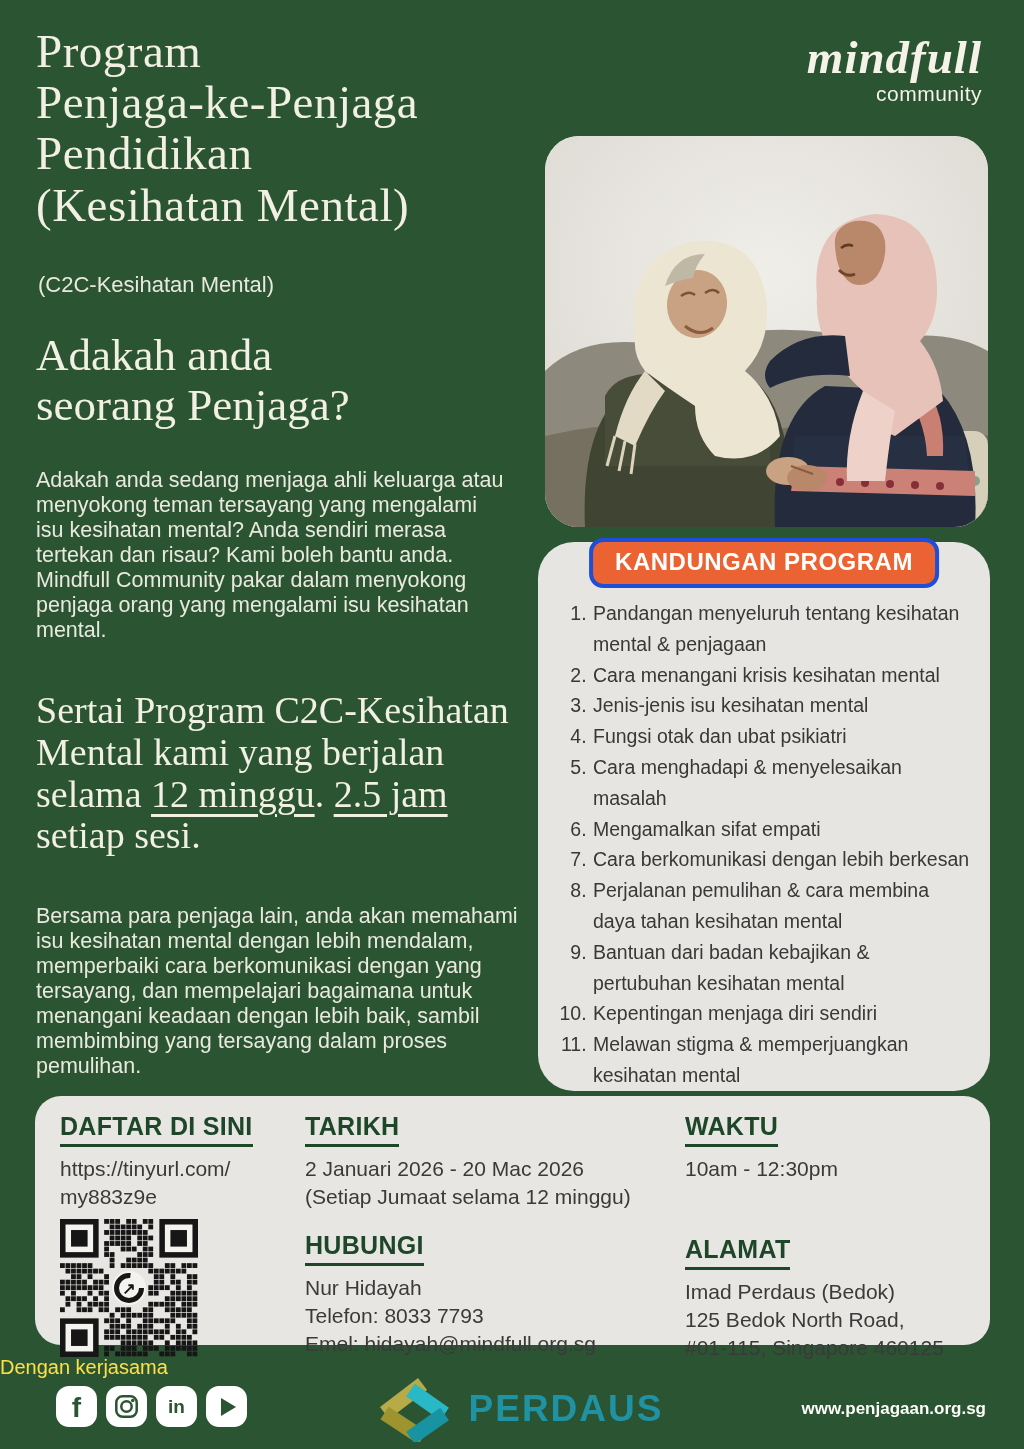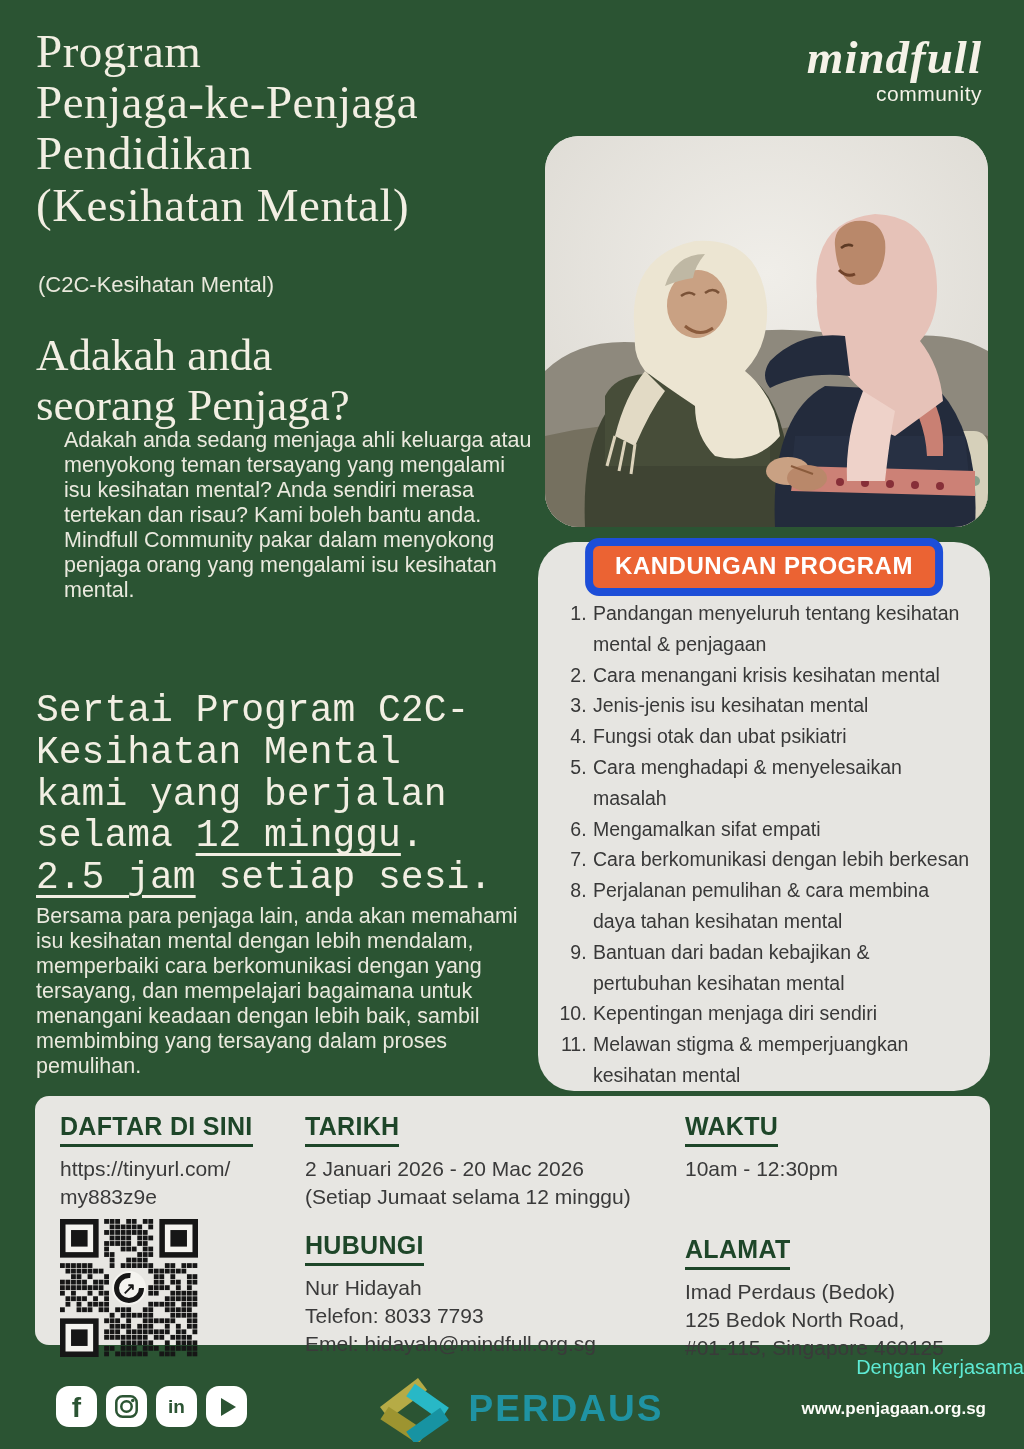--- a/index.html
+++ b/index.html
@@ -13,55 +13,55 @@
   .logo-brand{font-family:"Liberation Serif", serif;font-style:italic;font-weight:600;
     font-size:47px;line-height:1;letter-spacing:1px;}
   .logo-sub{font-size:21px;line-height:1;margin-top:2px;letter-spacing:.5px;}
   
   .title{position:absolute;left:36px;top:26px;color:#F2EFE3;
     font-family:"Liberation Serif", serif;font-size:47px;line-height:1.09;letter-spacing:.5px;}
   .subtitle{position:absolute;left:38px;top:272px;color:#E9E8DC;font-size:22px;}
   .q-heading{position:absolute;left:36px;top:330px;color:#F2EFE3;
     font-family:"Liberation Serif", serif;font-size:45px;line-height:1.12;}
   .body-text{position:absolute;left:36px;color:#EAE9DE;font-size:21.5px;line-height:1.16;}
-  .body1{top:428px;width:474px;margin-left:28px;}
+  .body1{top:468px;width:474px;}
   .body2{top:876px;width:487px;margin-top:28px;}
   .join-heading{position:absolute;left:36px;top:690px;width:478px;color:#F2EFE3;
-    font-family:Liberation Mono, monospace;font-size:38px;line-height:1.1;}
+    font-family:Liberation Serif, serif;font-size:38px;line-height:1.1;}
   .join-heading .u{text-decoration:underline;text-decoration-thickness:2.5px;text-underline-offset:7px;}
   
   .photo-card{position:absolute;left:545px;top:136px;width:443px;height:391px;
     border-radius:34px;overflow:hidden;background:#ECE9E3;}
   .photo-card svg{display:block;}
   
   .content-panel{position:absolute;left:538px;top:542px;width:452px;height:549px;
     background:#E6E5E1;border-radius:36px;}
   .badge{position:absolute;top:-4px;left:50%;transform:translateX(-50%);
     background:#EB6333;color:#FFFFFF;font-weight:bold;font-size:24px;
-    padding:6px 22px 8px;border-radius:14px;white-space:nowrap;border:8px solid #1d4ed8;
+    padding:6px 22px 8px;border-radius:14px;white-space:nowrap;border:4px solid #1d4ed8;
     letter-spacing:.5px;}
   .program-list{margin:56px 18px 0 0;padding-left:54px;color:#383838;
     font-size:19.5px;line-height:1.58;}
   .program-list li{padding-left:1px;}
   
   .bottom-card{position:absolute;left:35px;top:1096px;width:955px;height:249px;
-    background:#E7E6E2;border-radius:14px;}
+    background:#E7E6E2;border-radius:26px;}
   .card-col{position:absolute;top:16px;}
   .col1{left:25px;width:235px;}
   .col2{left:270px;width:400px;}
   .col3{left:650px;width:295px;}
   .card-h{display:inline-block;margin:0 0 8px;color:#1E4629;font-size:25px;font-weight:bold;
     letter-spacing:.3px;border-bottom:3px solid #1E4629;padding-bottom:3px;}
   .card-text{color:#3A3A3A;font-size:21px;line-height:1.33;}
   .blk2{margin-top:20px;}
   .blk2w{margin-top:52px;}
   .qr-wrap{margin-top:8px;}
   
-  .kerjasama{position:absolute;top:1356px;left:0;width:100%;text-align:right;
-    color:#5eead4;font-size:20px;}
+  .kerjasama{position:absolute;top:1356px;left:0;width:100%;text-align:left;
+    color:#fde047;font-size:20px;}
   .perdaus{position:absolute;top:1376px;left:50%;transform:translateX(-50%);
     display:flex;align-items:center;gap:16px;}
   .perdaus-name{color:#1F93A3;font-size:37px;font-weight:bold;letter-spacing:2px;}
   .socials{position:absolute;left:56px;top:1386px;display:flex;gap:9px;}
   .social{width:41px;height:41px;background:#FFFFFF;border-radius:13px;
     display:flex;align-items:center;justify-content:center;color:#2B5433;}
   .social .fb{font-size:28px;font-weight:800;line-height:1;margin-top:3px;}
   .social .in{font-size:19px;font-weight:800;line-height:1;}
   .social .yt{width:0;height:0;border-left:15px solid #2B5433;
     border-top:9px solid transparent;border-bottom:9px solid transparent;margin-left:3px;}

